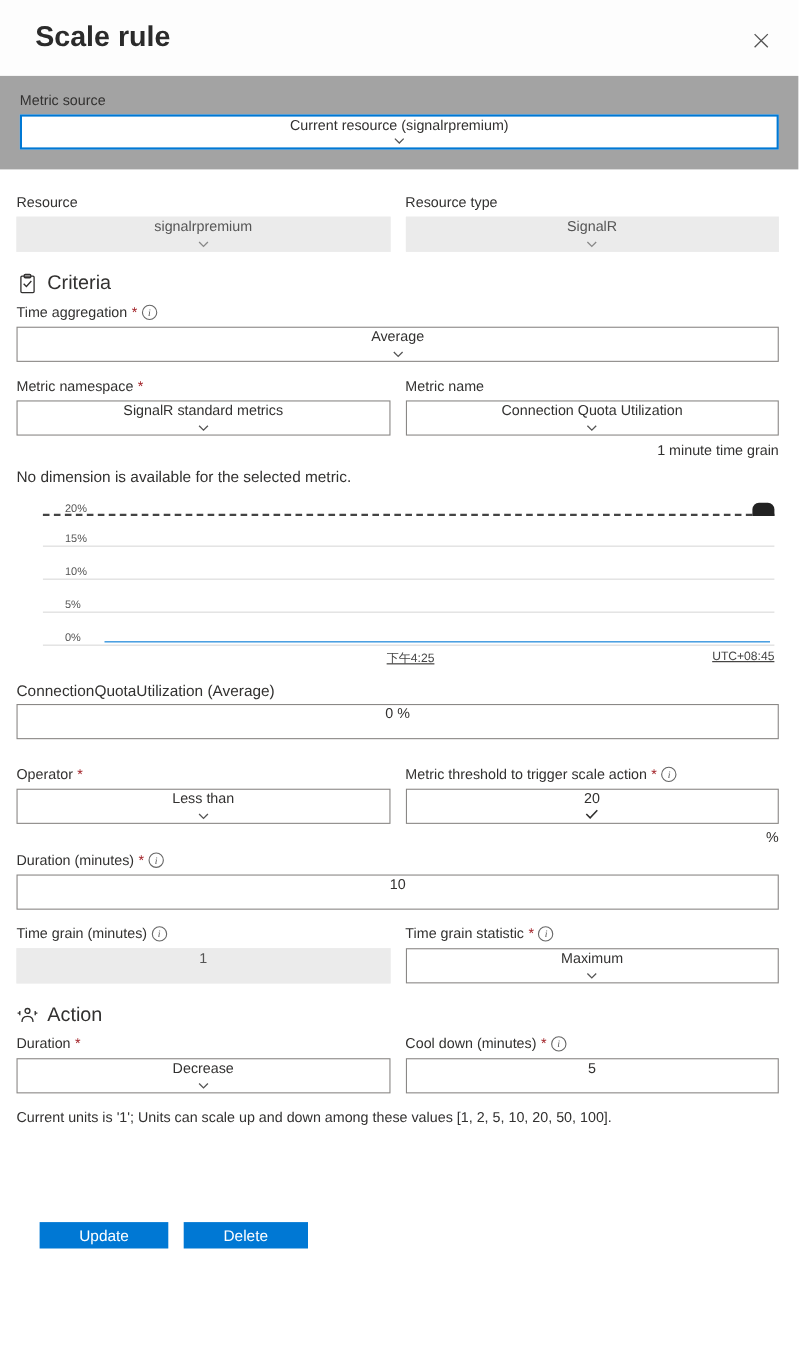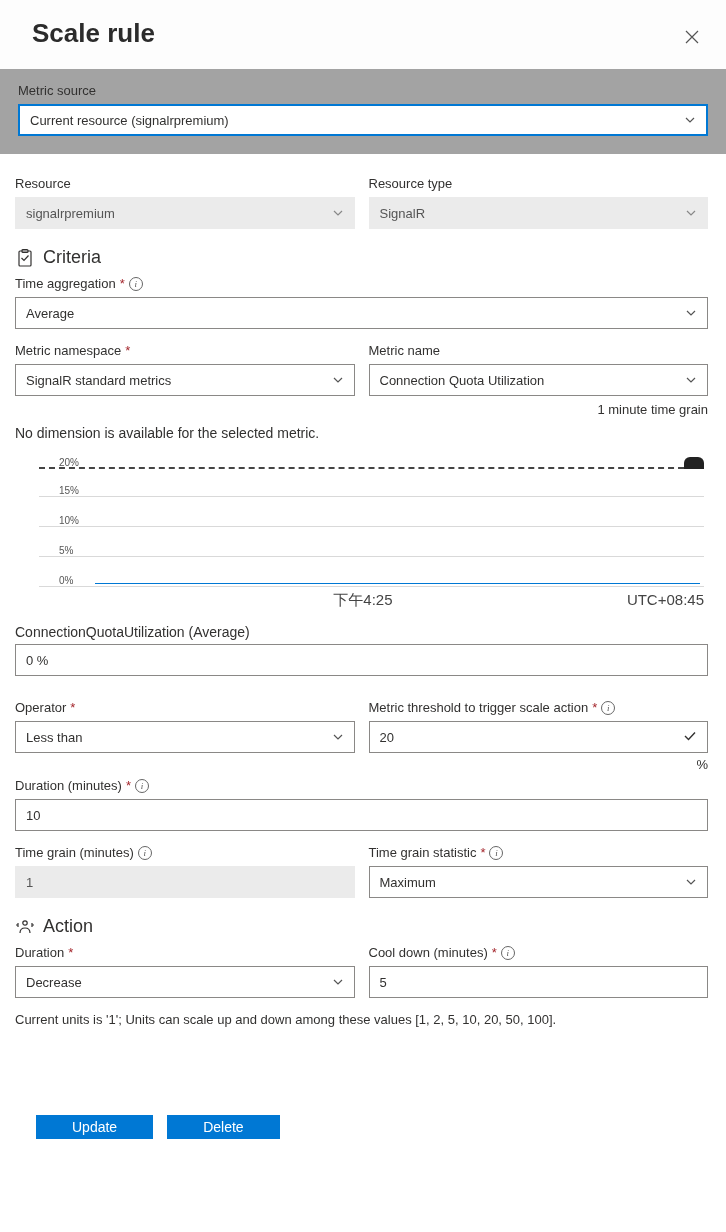--- a/index.html
+++ b/index.html
@@ -62,20 +62,21 @@
     width: 100%;
     height: 32px;
     border: 1px solid #8a8886;
     background: #fff;
     padding: 0 10px;
     font-size: 13px;
     display: flex;
     align-items: center;
     justify-content: space-between;
     cursor: pointer;
+    flex-direction: column;
   }
   .select.highlighted {
     border: 2px solid #0078d4;
   }
   .select.disabled, .input.disabled {
     background: #ebebeb;
     border: 1px solid #ebebeb;
     color: #555;
     cursor: default;
   }
@@ -121,20 +122,21 @@
     color: #323130;
   }
   .dim-note {
     font-size: 14px;
     margin-top: 8px;
     color: #323130;
   }
   .chart {
     margin-top: 26px;
     position: relative;
+    text-decoration: underline;
   }
   .chart-grid {
     position: relative;
     height: 120px;
     margin-left: 24px;
     margin-right: 4px;
   }
   .gridline {
     position: absolute;
     width: 100%;
@@ -163,21 +165,21 @@
     width: 20px;
     height: 12px;
     background: #222;
     border-radius: 6px 6px 0 0;
   }
   .chart-xaxis {
     display: flex;
     justify-content: flex-end;
     margin-left: 24px;
     margin-right: 4px;
-    font-size: 15px;
+    font-size: 11px;
     color: #444;
     margin-top: 4px;
   }
   .chart-xaxis .tick-center { flex:1; text-align:center; }
   .chart-xaxis .tick-right { text-align:right; }
   .metric-label {
     font-size: 14px;
     margin-top: 14px;
   }
   .unit-right {

